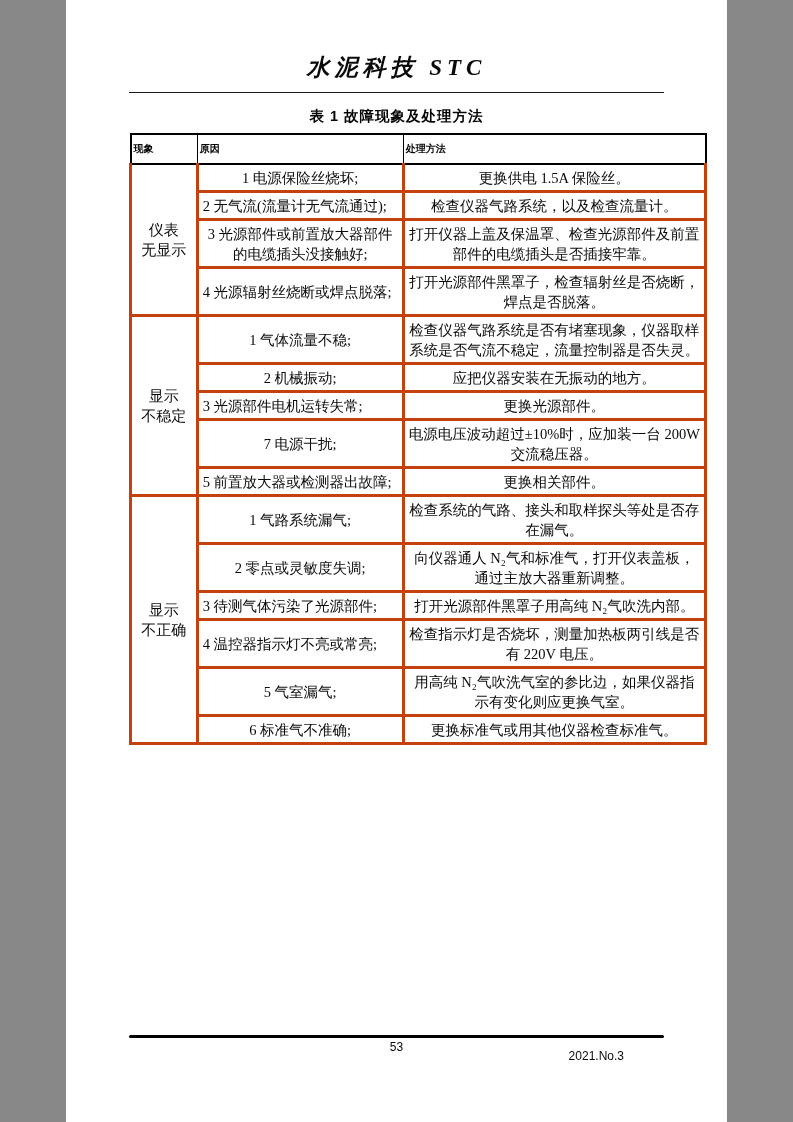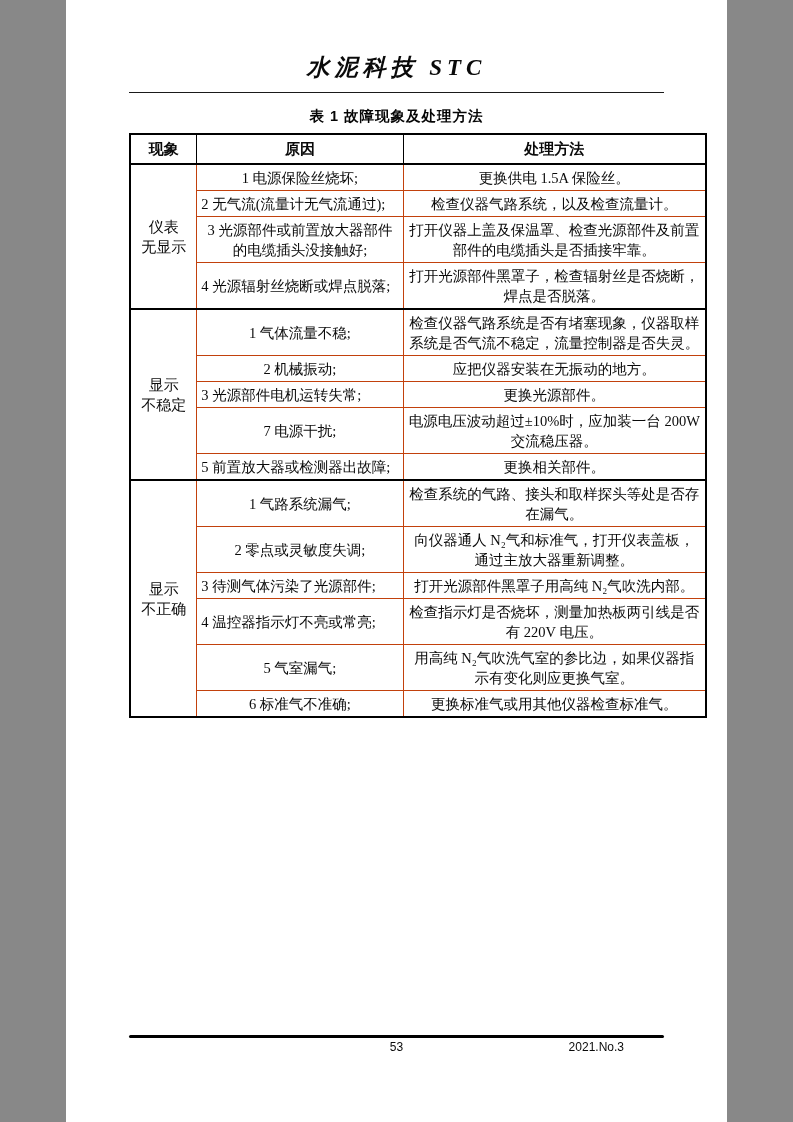--- a/index.html
+++ b/index.html
@@ -70,26 +70,26 @@
     color: #0a0a0a;
   }
   table.fault col.c1 { width: 67px; }
   table.fault col.c2 { width: 207px; }
   table.fault col.c3 { width: 304px; }
   table.fault th {
     border: 1px solid #000;
     border-bottom: 2px solid #000;
     font-family: "Liberation Sans", "DejaVu Sans", sans-serif;
     font-weight: bold;
-    font-size: 15px;
+    font-size: 10px;
     padding: 4px 2px;
-    text-align: center;
+    text-align: left;
   }
   table.fault td {
-    border: 1px solid #c2410c;
+    border: 3px solid #c2410c;
     padding: 2.5px 4px;
     text-align: center;
     vertical-align: middle;
   }
   table.fault td.left { text-align: left; }
   table.fault td.phenom {
     white-space: pre-line;
     text-align: center;
     font-size: 15px;
   }
@@ -110,21 +110,21 @@
     position: relative;
     margin-top: 2px;
     font-family: "Liberation Sans", "DejaVu Sans", sans-serif;
     font-size: 12px;
     color: #0a0a0a;
     text-align: center;
     height: 16px;
   }
   .issue-number {
     position: absolute;
-    right: 40px; top: 0;
+    right: 40px; top: 9px;
   }
 </style>
 </head>
 <body>
 
 <div class="page">
   <div class="content">
 
     <div class="journal-header">水泥科技 STC</div>
     <hr class="header-rule">

